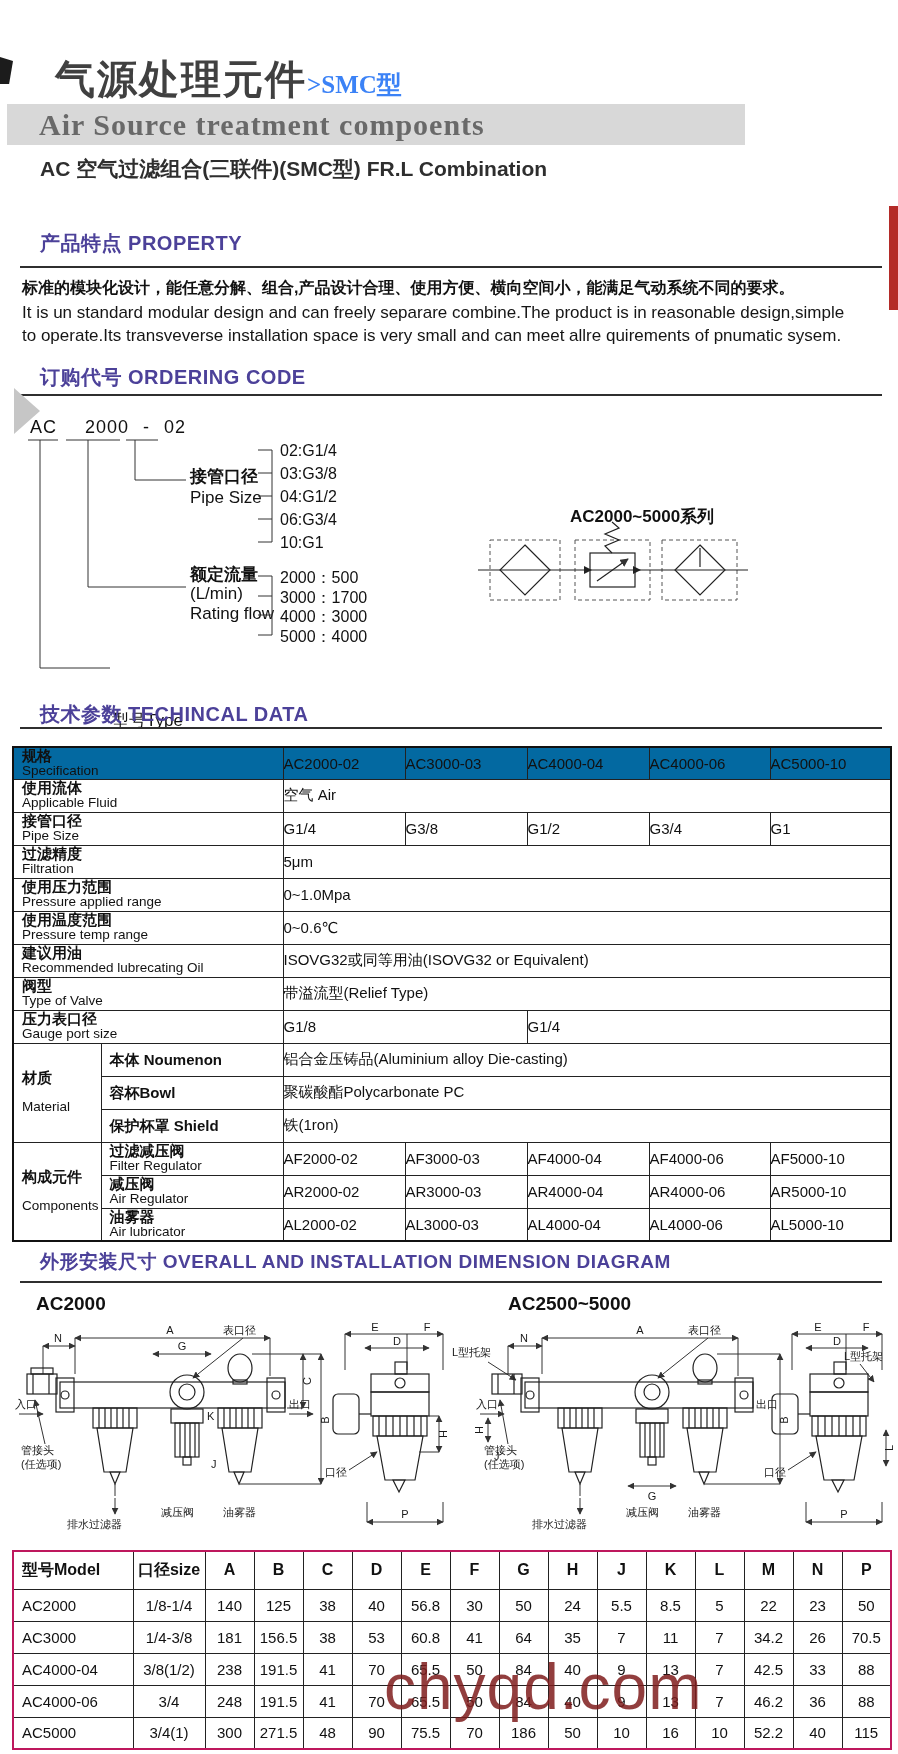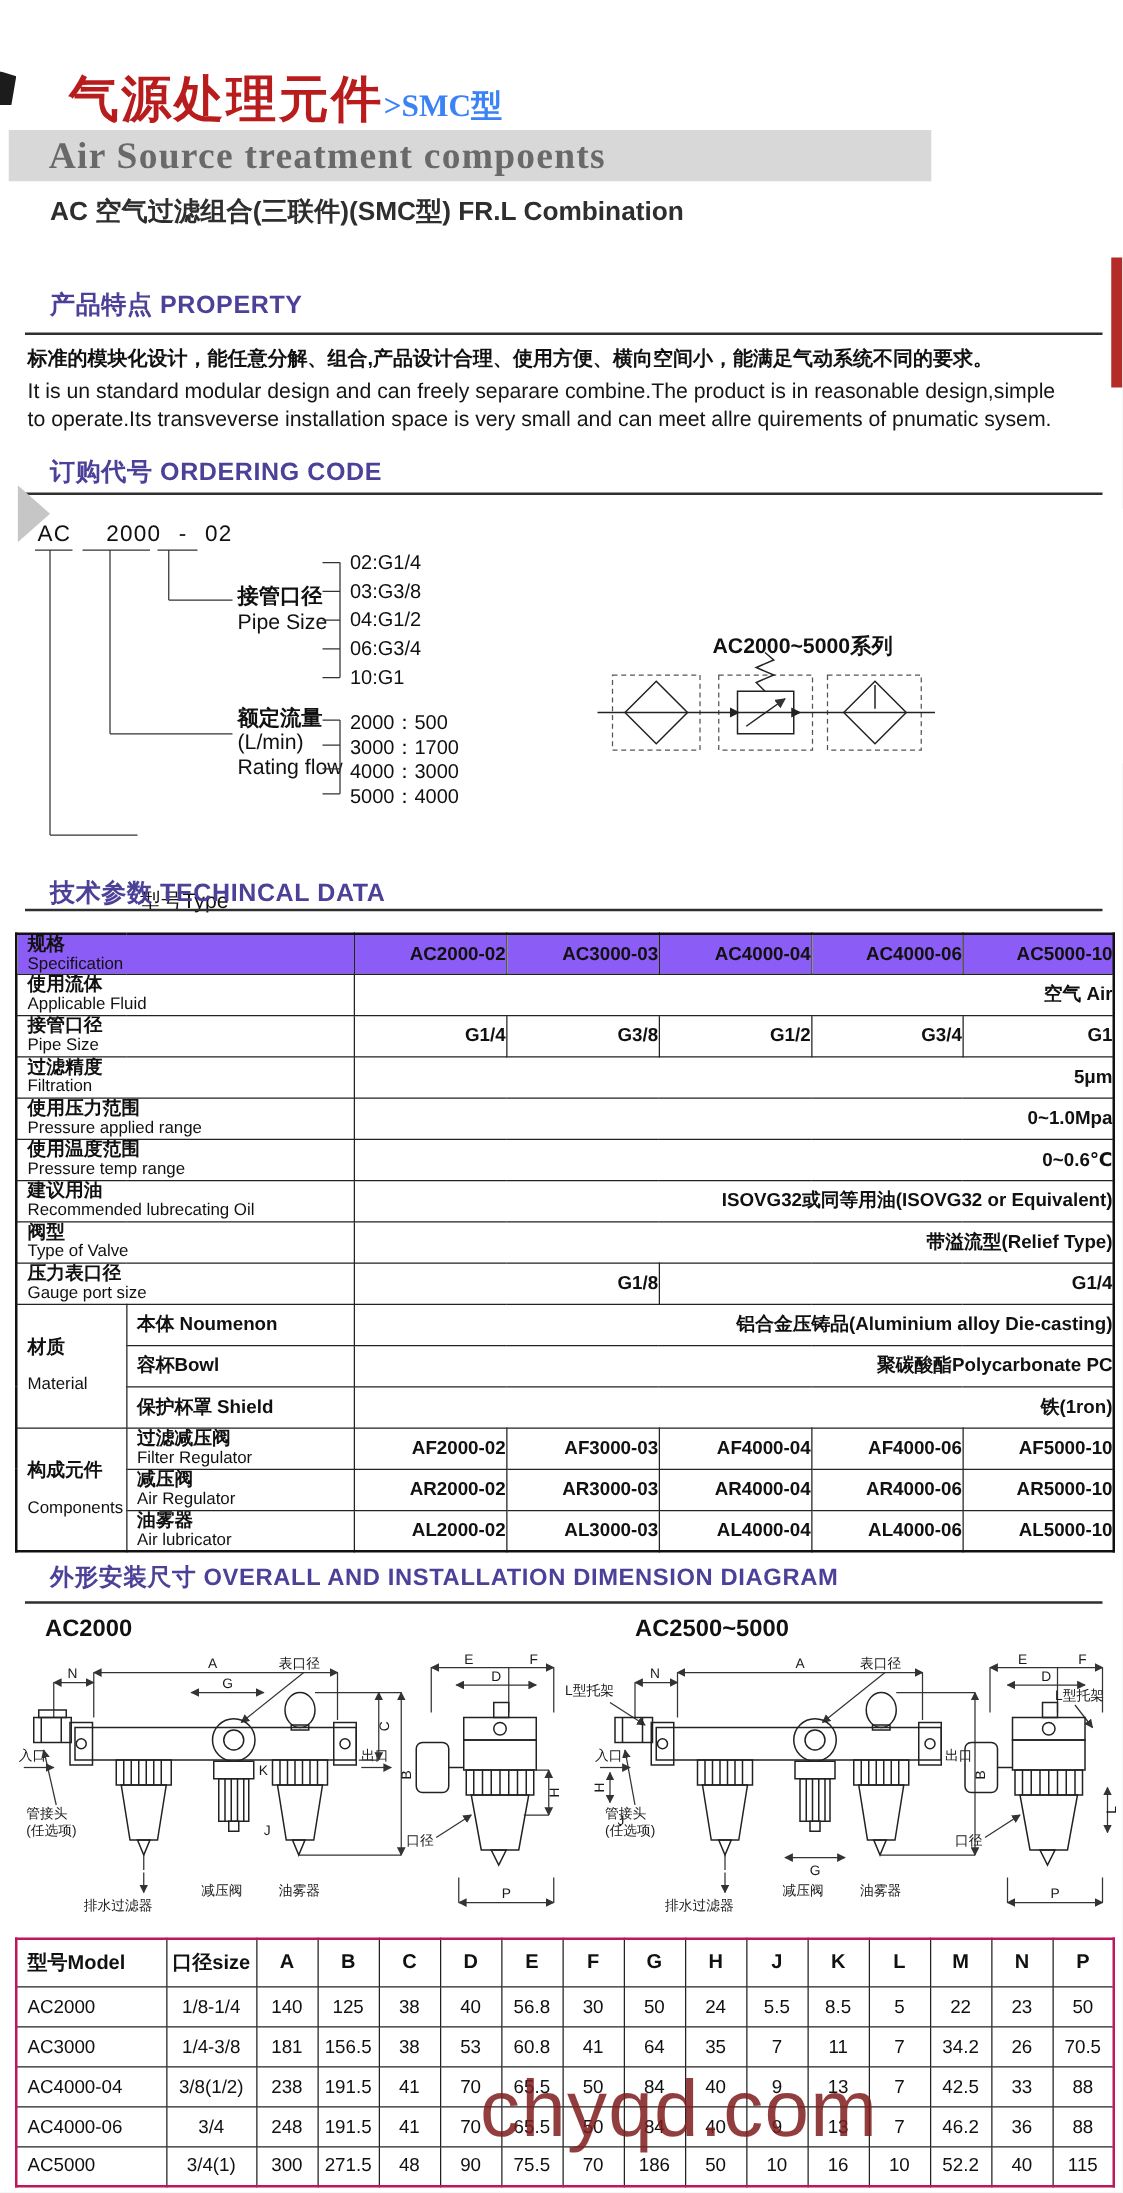--- a/index.html
+++ b/index.html
@@ -3,21 +3,21 @@
 <meta charset="utf-8">
 <style>
   html,body{margin:0;padding:0;background:#efefef;}
   .page{position:relative;width:898px;height:1754px;background:#fff;overflow:hidden;
         font-family:"Liberation Sans","DejaVu Sans",sans-serif;color:#111;}
   .abs{position:absolute;}
   
   .corner-wedge{left:0;top:57px;width:13px;height:27px;background:#1c1c1c;
      clip-path:polygon(0 0,100% 15%,70% 100%,0 100%);}
   .title-row{left:55px;top:52px;display:flex;align-items:baseline;white-space:nowrap;}
-  .title-cn{font-size:40px;font-weight:bold;color:#b91c1c;font-family:"Liberation Serif","DejaVu Serif",serif;letter-spacing:2px;}
+  .title-cn{font-size:40px;font-weight:bold;color:#404040;font-family:"Liberation Serif","DejaVu Serif",serif;letter-spacing:2px;}
   .title-tag{font-size:25px;font-weight:bold;color:#3b82f6;font-family:"Liberation Serif","DejaVu Serif",serif;}
   .banner{left:7px;top:104px;width:738px;height:41px;background:#d8d8d8;display:flex;align-items:center;}
   .banner span{margin-left:32px;font-family:"Liberation Serif","DejaVu Serif",serif;
      font-weight:bold;font-size:30px;color:#696969;letter-spacing:1px;white-space:nowrap;}
   .subtitle{left:40px;top:155px;font-size:21px;font-weight:bold;color:#2e2e2e;white-space:nowrap;}
   .red-tab{right:0;top:206px;width:9px;height:104px;background:#b42b28;}
   
   .sec-h{font-size:20px;font-weight:bold;color:#4c4199;white-space:nowrap;letter-spacing:.5px;}
   .rule{height:2px;background:#2f2f2f;}
   
@@ -38,25 +38,25 @@
   .sym{stroke:#222;stroke-width:1.2;fill:none;}
   text{font-family:"Liberation Sans","DejaVu Sans",sans-serif;fill:#1a1a1a;}
   .tl{font-size:11px;}
   .tc{font-size:11px;}
   
   table{border-collapse:collapse;table-layout:fixed;}
   .techtab{left:12px;top:746px;width:878px;}
   .techtab td{border:1px solid #222;padding:0;overflow:hidden;}
   .techtab{border:2px solid #111;}
   .techtab tr{height:33px;}
-  .techtab tr.hd{height:30px;background:#8b5cf6;margin-top:44px;}
+  .techtab tr.hd{height:30px;background:#0369a1;margin-top:44px;}
   .lab{padding-left:8px !important;vertical-align:middle;}
   .lab .cn{font-size:15px;font-weight:bold;line-height:1.05;}
   .lab .en{font-size:13.5px;line-height:1.1;}
-  .val{text-align:right;font-size:15px;vertical-align:middle;font-weight:bold;}
+  .val{text-align:left;font-size:15px;vertical-align:middle;}
   .bigcell .cn{font-size:15px;font-weight:bold;}
   .bigcell .en{font-size:13.5px;margin-top:14px;}
   
   .draw-title{font-size:19px;font-weight:bold;white-space:nowrap;}
   
   .dimtab{left:12px;top:1550px;width:878px;border:2px solid #be185d;}
   .dimtab td{border:1px solid #222;text-align:center;font-size:15px;vertical-align:middle;padding:0;}
   .dimtab tr{height:32px;}
   .dimtab tr.dh{height:38px;}
   .dimtab tr.dh td{font-weight:bold;font-size:16px;}

